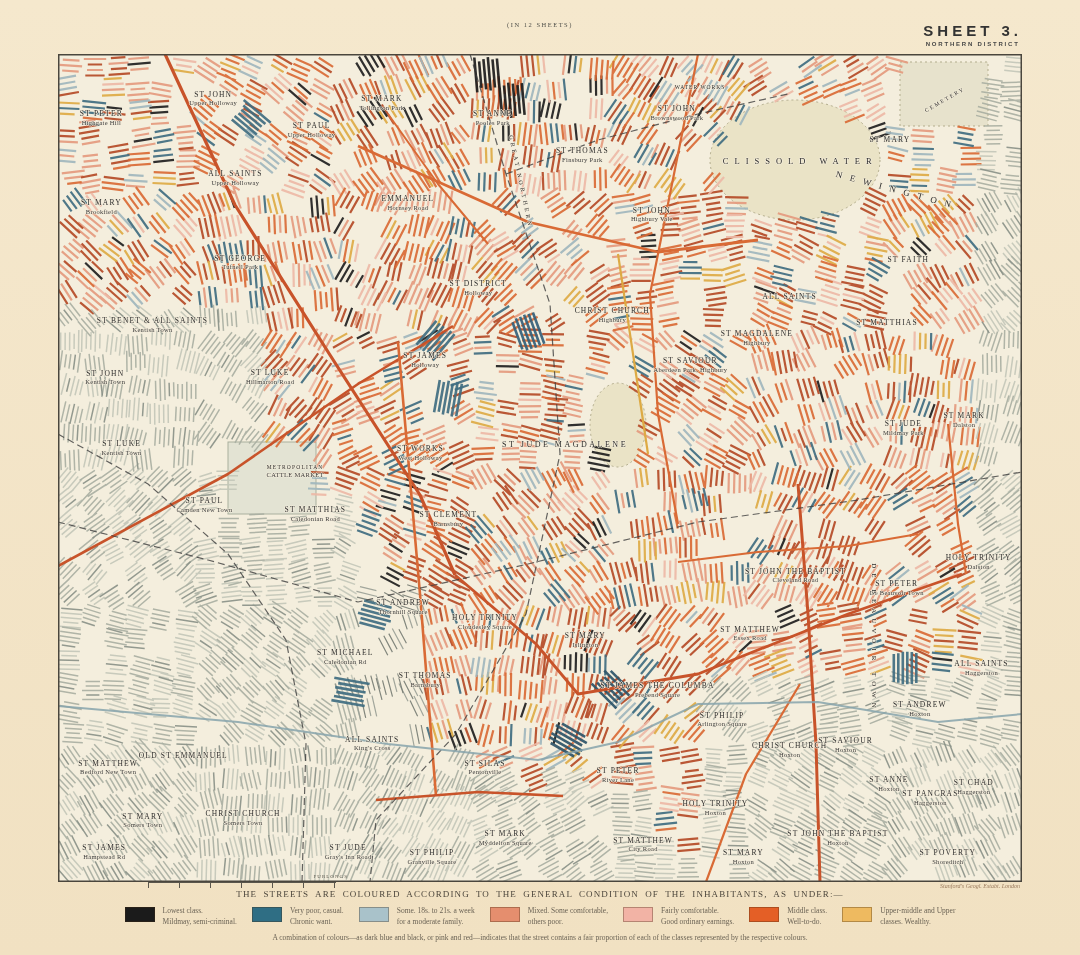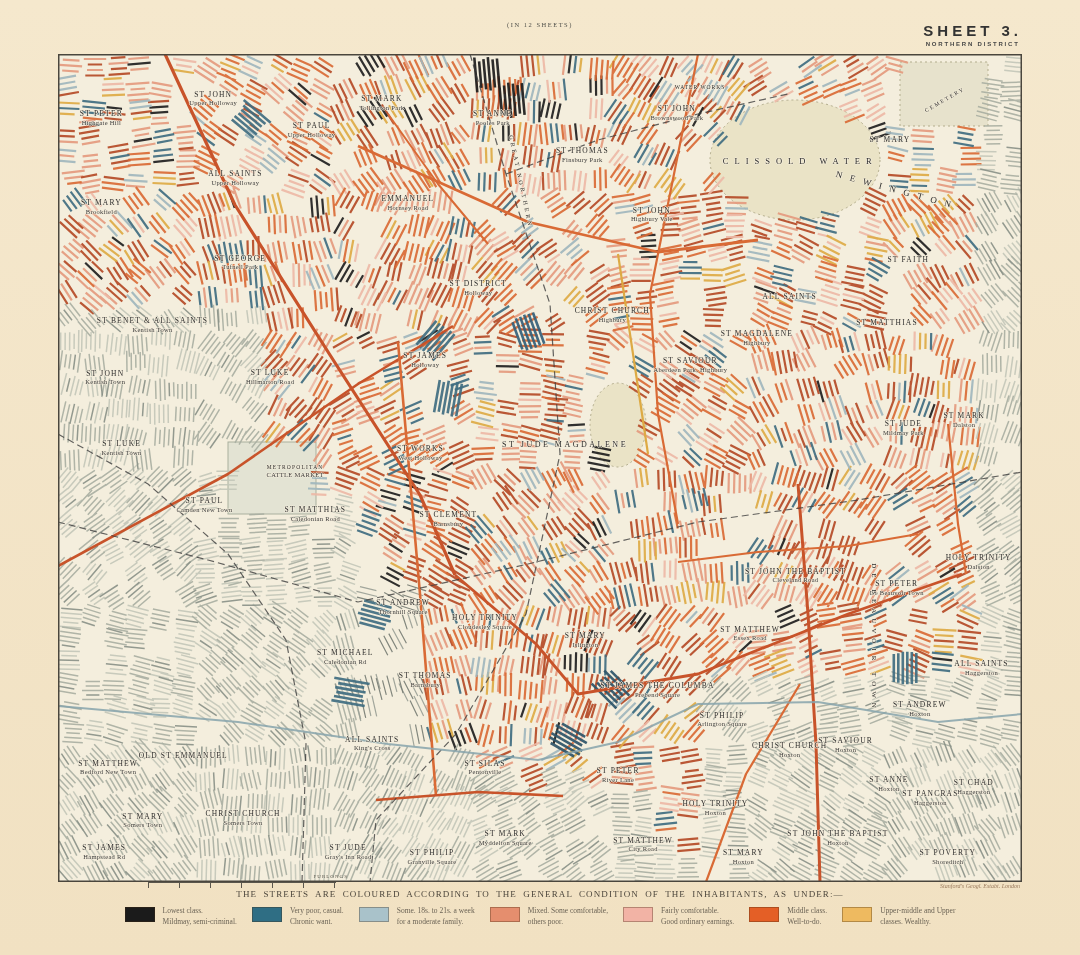--- a/index.html
+++ b/index.html
@@ -438,15 +438,16 @@
         </div>
 
         <div class="legend-item">
           <span class="swatch" style="background-color: rgb(238, 186, 96);"></span>
           <span class="legend-text">
             <span>Upper-middle and Upper</span>
             <span>classes.  Wealthy.</span>
           </span>
         </div>
       </div>
+    <div class="legend-footnote">A combination of colours—as dark blue and black, or pink and red—indicates that the street contains a fair proportion of each of the classes represented by the respective colours.</div>
   </div>
 
 </div>
 
 </body></html>

